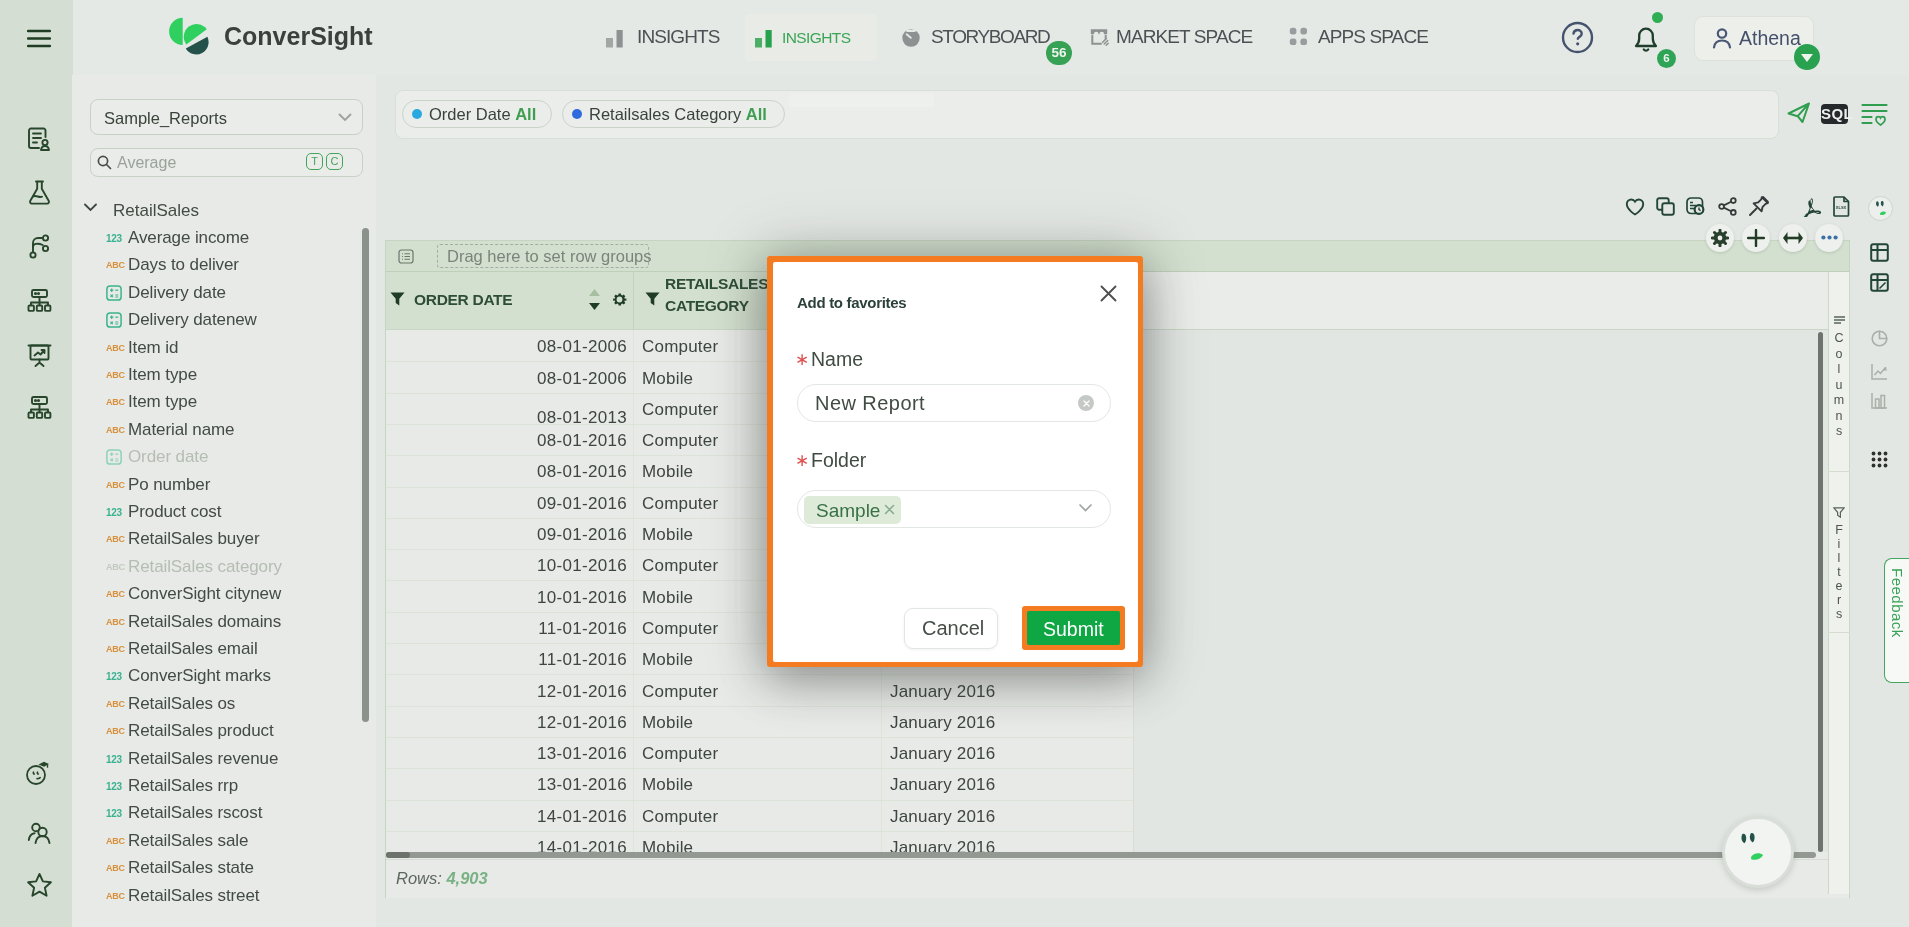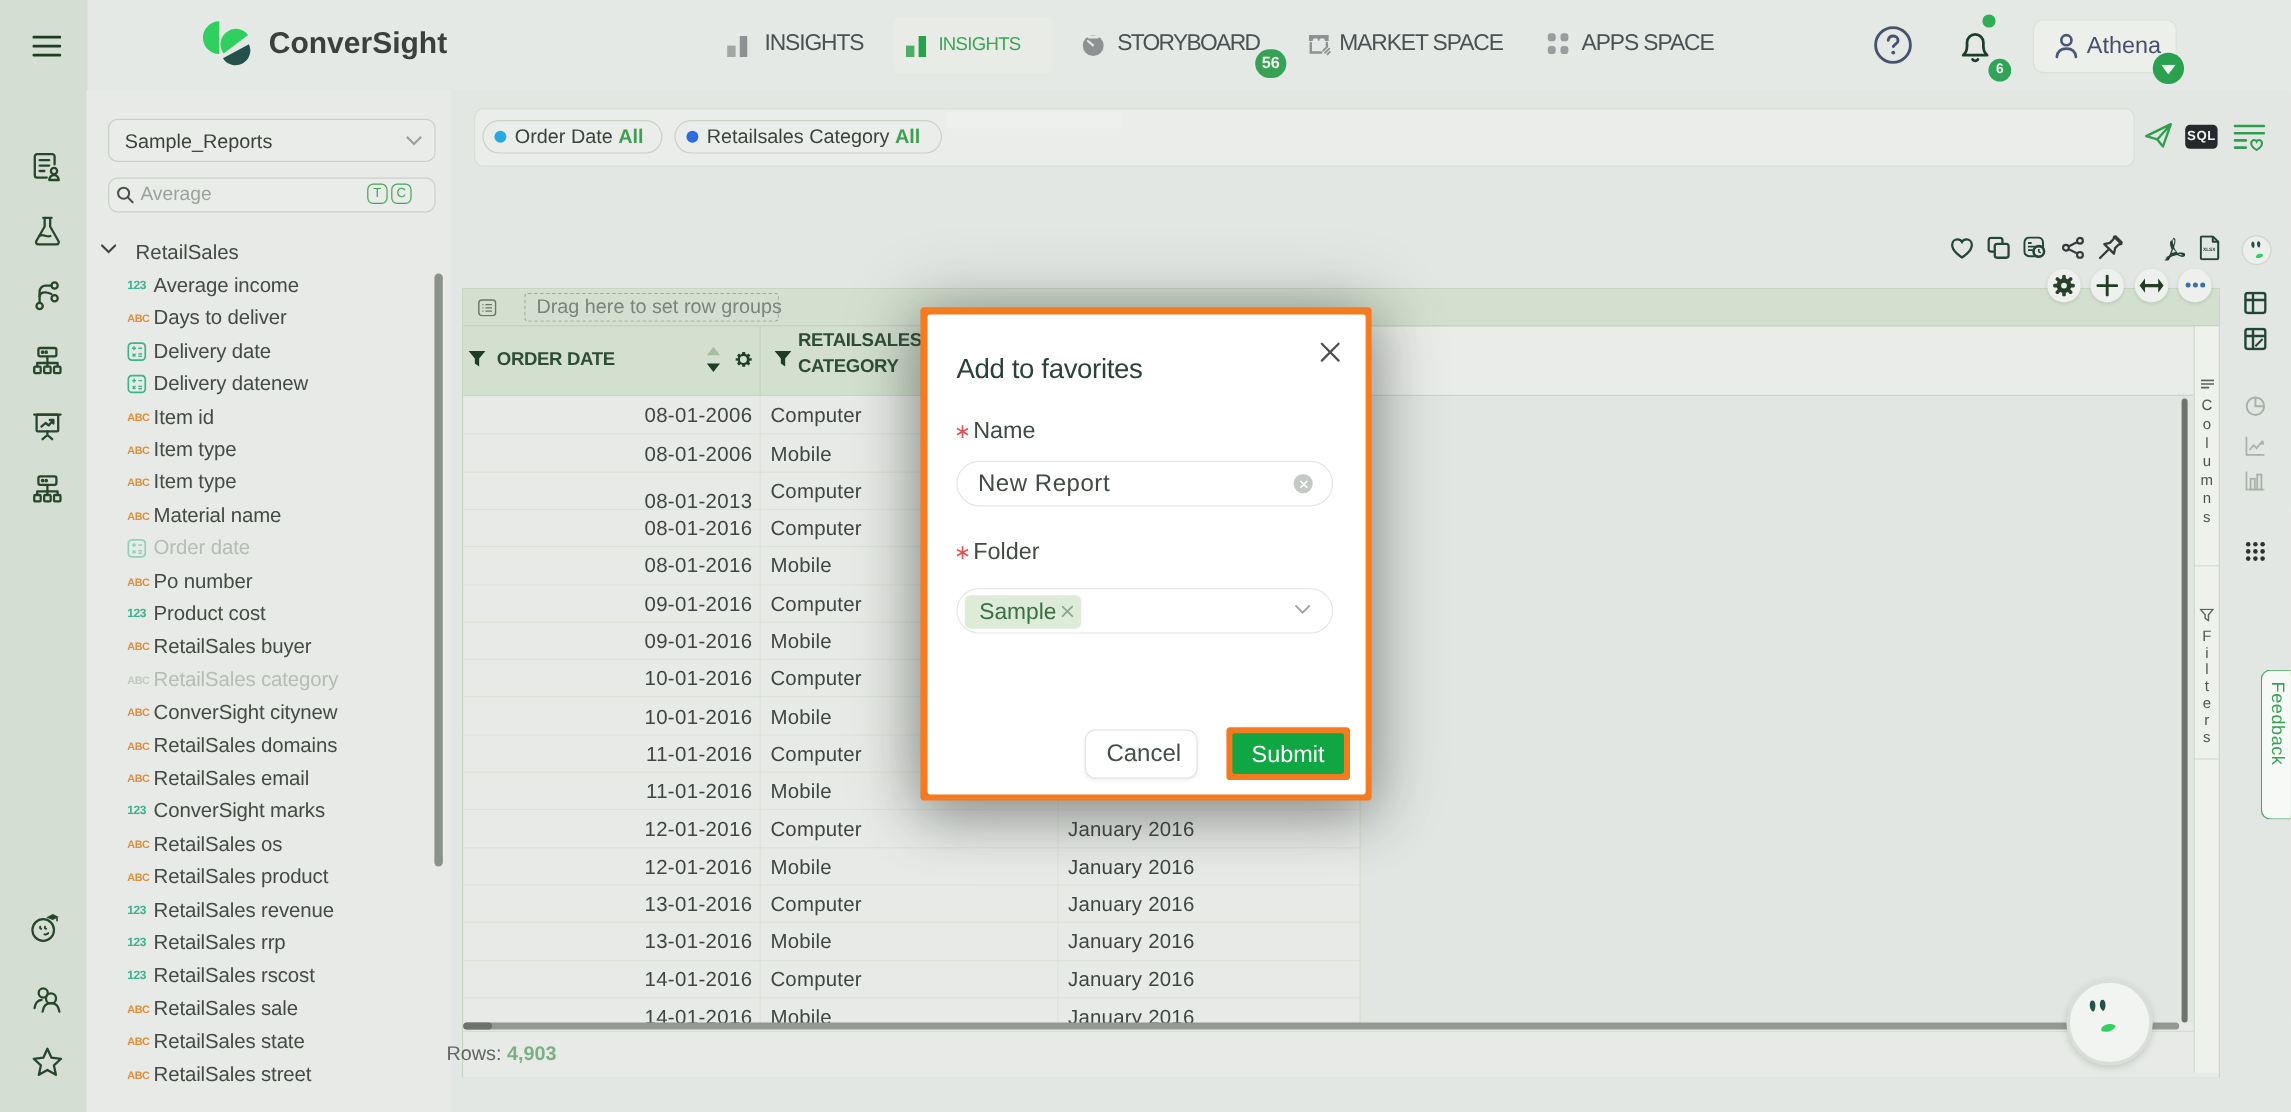--- a/index.html
+++ b/index.html
@@ -349,21 +349,21 @@
 <div class="abs" style="left:412px;top:109px;width:10px;height:10px;border-radius:50%;background:#2aa9e0;"></div>
 <div class="abs" style="left:429px;top:105px;font-size:16.5px;color:#3a423b;">Order Date <span style="color:#3f9e52;font-weight:700;">All</span></div>
 <div class="abs" style="left:562px;top:100px;width:223px;height:28px;border:1px solid #c9d4c7;border-radius:14px;box-sizing:border-box;"></div>
 <div class="abs" style="left:572px;top:109px;width:10px;height:10px;border-radius:50%;background:#2f6bdc;"></div>
 <div class="abs" style="left:589px;top:105px;font-size:16.5px;color:#3a423b;">Retailsales Category <span style="color:#3f9e52;font-weight:700;">All</span></div>
 <div class="abs ic" style="left:1786px;top:100px;">
   <svg width="26" height="26" viewBox="0 0 26 26" fill="none" stroke="#2f9e4f" stroke-width="2" stroke-linejoin="round">
       <path d="M2.5 13.5L23 3.5 16.5 22l-4.8-5.8zM2.5 13.5l9.2 2.7M23 3.5 11.7 16.2"></path>
     </svg>
 </div>
-<div class="abs" style="left:1821px;top:104px;width:27px;height:20px;background:#26292b;border-radius:4px;color:#eef0ee;font-size:11px;font-weight:700;text-align:center;line-height:20px;letter-spacing:.4px;">SQL</div>
+<div class="abs" style="left:1821px;top:104px;width:27px;height:20px;background:#26292b;border-radius:4px;color:#eef0ee;font-size:15px;font-weight:700;text-align:center;line-height:20px;letter-spacing:.4px;">SQL</div>
 <div class="abs ic" style="left:1861px;top:103px;">
   <svg width="27" height="23" viewBox="0 0 27 23" fill="none" stroke="#2f9e4f" stroke-width="2.2" stroke-linecap="round">
       <path d="M1.5 2h24M1.5 8h24M1.5 14h9M1.5 20h9"></path>
       <path d="M19.5 22s-4.5-2.9-4.5-5.7c0-1.5 1.2-2.6 2.5-2.6.9 0 1.6.4 2 1.2.4-.8 1.1-1.2 2-1.2 1.3 0 2.5 1.1 2.5 2.6 0 2.8-4.5 5.7-4.5 5.7z" stroke-width="1.7"></path>
     </svg>
 </div>
 
 <div class="abs ic" style="left:1625px;top:198px;">
   <svg width="20" height="18" viewBox="0 0 20 18" fill="none">
       <path d="M10 16.5S1.8 11.6 1.8 6.1C1.8 3.3 4 1.5 6.3 1.5c1.5 0 2.9.7 3.7 2.1.8-1.4 2.2-2.1 3.7-2.1 2.3 0 4.5 1.8 4.5 4.6 0 5.5-8.2 10.4-8.2 10.4z" stroke="#24453a" stroke-width="1.9"></path>
@@ -553,21 +553,21 @@
 <div class="c3" style="top:806.7px;">January 2016</div>
 <div class="c1" style="top:838px;">14-01-2016</div>
 <div class="c2" style="top:838px;">Mobile</div>
 <div class="c3" style="top:838px;">January 2016</div>
 
 <div class="abs" style="left:386px;top:852px;width:1430px;height:6px;background:#939893;border-radius:3px;"></div>
 <div class="abs" style="left:386px;top:852px;width:24px;height:6px;background:#6d726d;border-radius:3px;"></div>
 <div class="abs" style="left:1818px;top:332px;width:5px;height:520px;background:#6e736e;border-radius:2.5px;"></div>
 
 <div class="abs" style="left:386px;top:859px;width:1463px;height:38px;background:#e7eae6;border-top:1px solid #d5dcd3;"></div>
-<div class="abs" style="left:372px;top:869px;font-size:16.5px;color:#5f655f;">Rows: <span style="color:#7ab184;font-weight:700;">4,903</span></div>
+<div class="abs" style="left:396px;top:869px;font-size:16.5px;color:#5f655f;font-style:italic;">Rows: <span style="color:#7ab184;font-weight:700;">4,903</span></div>
 
 <div class="abs" style="left:1828px;top:272px;width:22px;height:622px;background:#eef1ec;border-left:1px solid #ccd8c9;border-right:1px solid #ccd8c9;box-sizing:border-box;"></div>
 <div class="abs ic" style="left:1834px;top:316px;">
   <svg width="11" height="10" viewBox="0 0 11 10" stroke="#5a645b" stroke-width="1.3">
       <path d="M0 1h11M0 4h11M0 7h7"></path>
     </svg>
 </div>
 <div class="abs" style="left:1829px;top:331px;width:20px;height:120px;writing-mode:vertical-lr;text-orientation:upright;font-size:12.5px;letter-spacing:1.5px;color:#4d574e;text-align:left;line-height:20px;">Columns</div>
 <div class="abs" style="left:1828px;top:471px;width:22px;height:1px;background:#d3dccf;"></div>
 <div class="abs" style="left:1828px;top:632px;width:22px;height:1px;background:#d3dccf;"></div>
@@ -635,21 +635,21 @@
   <svg width="36" height="36" viewBox="0 0 36 36">
       <path d="M3.4 2.2C1.6 5.5 2.4 9.5 5.4 11.2 7.1 9.7 7.8 5.6 6.5 3 5.7 1.6 4.4 1.4 3.4 2.2z" fill="#24524a"></path>
       <path d="M11.8 1.5c-1.8 3.3-1 7.3 2 9 1.7-1.5 2.4-5.6 1.1-8.2C14.1.9 12.8.7 11.8 1.5z" fill="#24524a"></path>
       <path d="M12.6 27.4c4.9 1.2 9.5-.6 11.5-4.5-3.5-2.7-9.1-2-11.5 1.3-.8 1.1-.8 2.1 0 3.2z" fill="#2fd05f"></path>
     </svg>
 </div>
 <div id="rightside"></div>
 
 <div class="abs" style="left:767px;top:256px;width:376px;height:411px;background:#f57b20;border-radius:3px;box-shadow:0 12px 45px rgba(52,56,52,.40),0 0 60px 3px rgba(60,65,60,.26);"></div>
 <div class="abs" style="left:772.5px;top:261.5px;width:365px;height:400px;background:#ffffff;border-radius:2px;"></div>
-<div class="abs" style="left:797px;top:294px;font-size:23px;font-weight:400;color:#2c413a;letter-spacing:-.3px;">Add to favorites</div>
+<div class="abs" style="left:797px;top:294px;font-size:15px;font-weight:700;color:#2c413a;letter-spacing:-.3px;">Add to favorites</div>
 <div class="abs ic" style="left:1100px;top:285px;">
   <svg width="17" height="17" viewBox="0 0 17 17">
       <path d="M1.5 1.5l14 14M15.5 1.5l-14 14" stroke="#4f4f4f" stroke-width="1.9" stroke-linecap="round"></path>
     </svg>
 </div>
 <div class="abs" style="left:795px;top:349px;font-size:17px;color:#e05252;">∗</div>
 <div class="abs" style="left:811px;top:348px;font-size:19.5px;color:#404b43;">Name</div>
 <div class="abs" style="left:797px;top:384px;width:314px;height:38px;border:1.5px solid #e3e7e3;border-radius:19px;box-sizing:border-box;background:#fff;"></div>
 <div class="abs" style="left:815px;top:391.5px;font-size:20px;letter-spacing:.45px;color:#414c44;">New Report</div>
 <div class="abs" style="left:1078px;top:395px;width:16px;height:16px;border-radius:50%;background:#c5c9c5;"></div>

